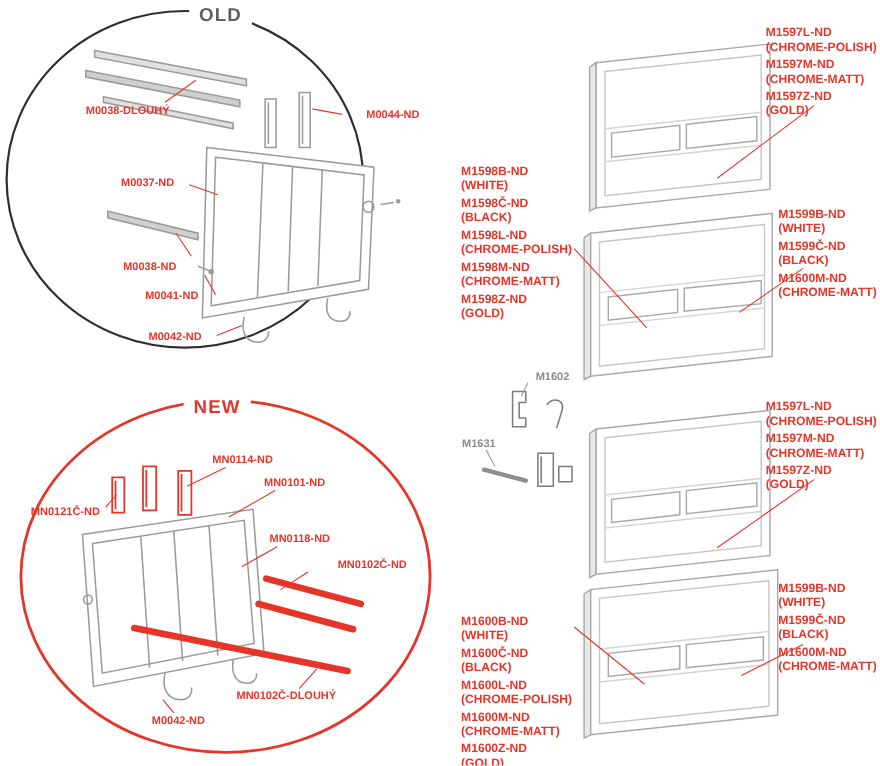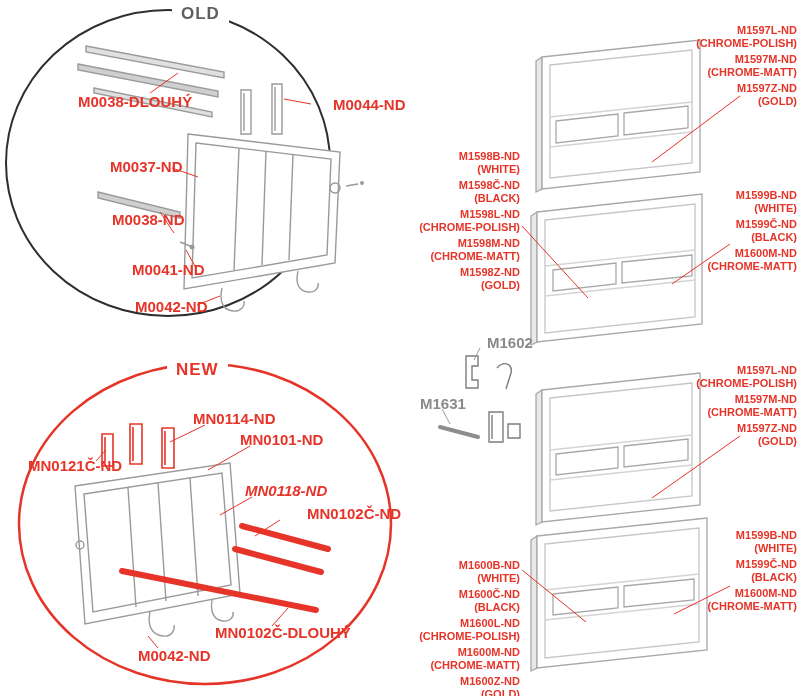--- a/index.html
+++ b/index.html
@@ -1,31 +1,31 @@
 <!DOCTYPE html>
 <html><head>
 <meta charset="utf-8">
 <style>
   * { margin:0; padding:0; box-sizing:border-box; }
   :root { --red:#e63429; --grey:#9a9a9a; }
   body { font-family:"Liberation Sans", sans-serif; background:#fff; }
   .stage { position:relative; width:800px; height:696px; background:#fff; overflow:hidden; }
   svg.art { position:absolute; left:0; top:0; }
   .lbl {
-    position:absolute; font-size:15px; font-weight:bold; color:var(--red);
+    position:absolute; font-size:10px; font-weight:bold; color:var(--red);
     white-space:nowrap; line-height:12px;
   }
   .lbl.grey { color:#8a8a8a; }
   .section-title {
     position:absolute; font-size:17px; font-weight:bold; letter-spacing:1px;
     background:#fff; padding:0 9px; line-height:18px;
   }
   .section-title.old { color:#5f5f5f; }
   .section-title.new { color:var(--red); }
-  .plate-group { position:absolute; text-align:right; }
+  .plate-group { position:absolute; text-align:left; }
   .plate-item { margin-bottom:4px; }
   .plate-item .code, .plate-item .finish {
     display:block; font-size:11px; font-weight:bold; color:var(--red); line-height:12.5px;
   }
 </style>
 </head>
 <body>
 
 <div class="stage">
 
@@ -156,28 +156,28 @@
       <line x1="442" y1="409" x2="450" y2="424"></line>
     </g>
   </svg>
 
   <div class="section-title old" style="left:172px; top:5px;">OLD</div>
   <div class="section-title new" style="left:167px; top:361px;">NEW</div>
 
   <div class="lbl" style="left:78px; top:96px;">M0038-DLOUHÝ</div>
   <div class="lbl" style="left:313px; top:99px;padding-left:20px;">M0044-ND</div>
   <div class="lbl" style="left:110px; top:161px;text-align:center;">M0037-ND</div>
-  <div class="lbl" style="left:112px; top:214px;">M0038-ND</div>
+  <div class="lbl" style="left:112px; top:237px;">M0038-ND</div>
   <div class="lbl" style="left:132px; top:264px;">M0041-ND</div>
   <div class="lbl" style="left:135px; top:301px;">M0042-ND</div>
 
   <div class="lbl" style="left:193px; top:413px;">MN0114-ND</div>
   <div class="lbl" style="left:240px; top:434px;">MN0101-ND</div>
   <div class="lbl" style="left:28px; top:460px;">MN0121Č-ND</div>
-  <div class="lbl" style="left:245px; top:485px;font-style:italic;">MN0118-ND</div>
+  <div class="lbl" style="left:245px; top:485px;">MN0118-ND</div>
   <div class="lbl" style="left:273px; top:508px;margin-left:34px;">MN0102Č-ND</div>
   <div class="lbl" style="left:215px; top:627px;">MN0102Č-DLOUHÝ</div>
   <div class="lbl" style="left:138px; top:650px;">M0042-ND</div>
 
   <div class="lbl grey" style="left:465px; top:337px;padding-left:22px;">M1602</div>
   <div class="lbl grey" style="left:420px; top:398px;">M1631</div>
 
   <div class="plate-group" style="right:280px; top:150px;">
     <div class="plate-item">
       <span class="code">M1598B-ND</span>

